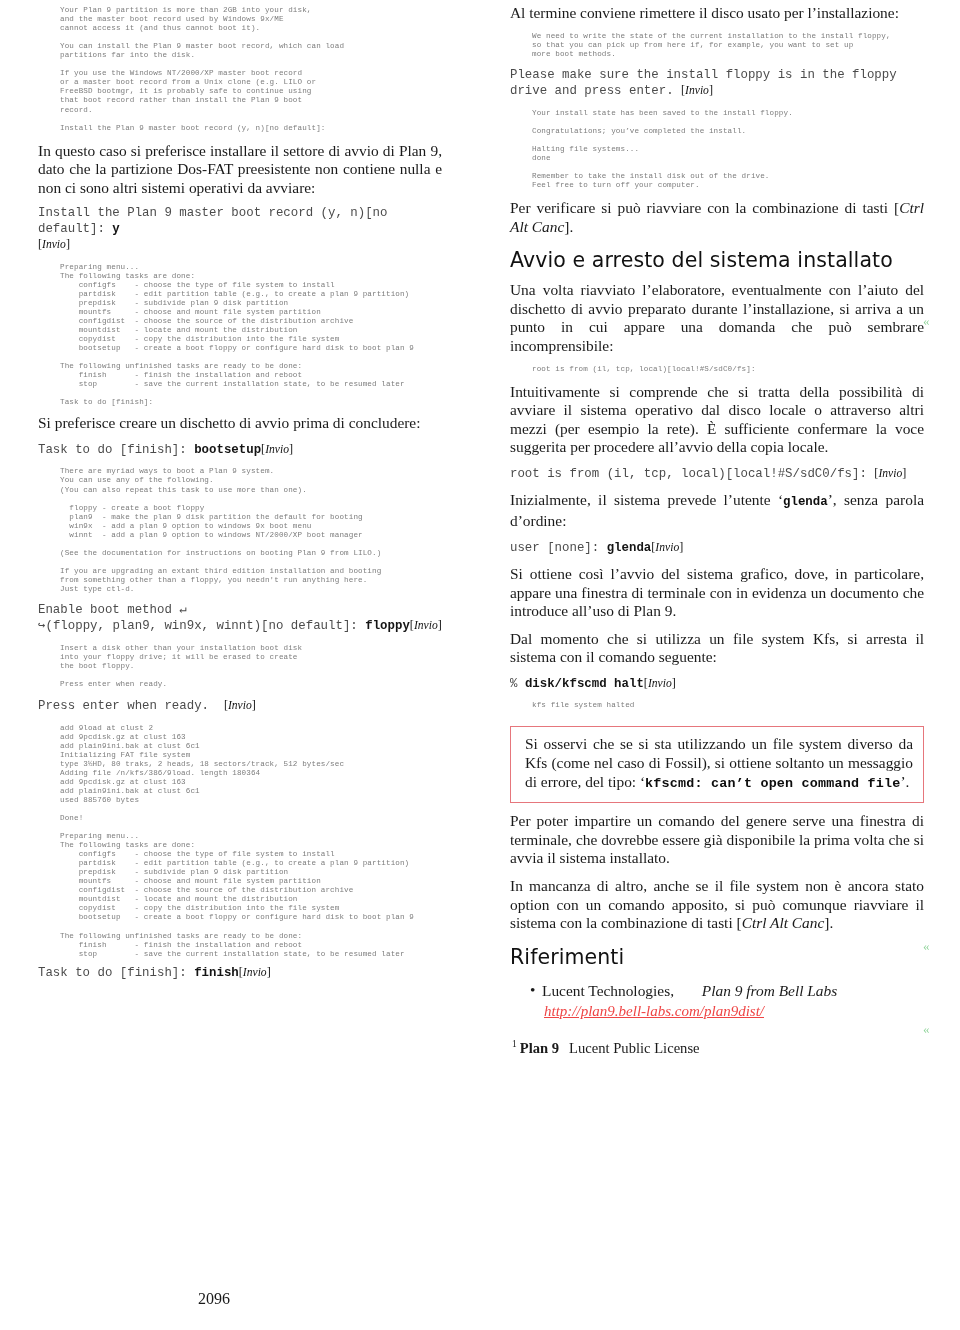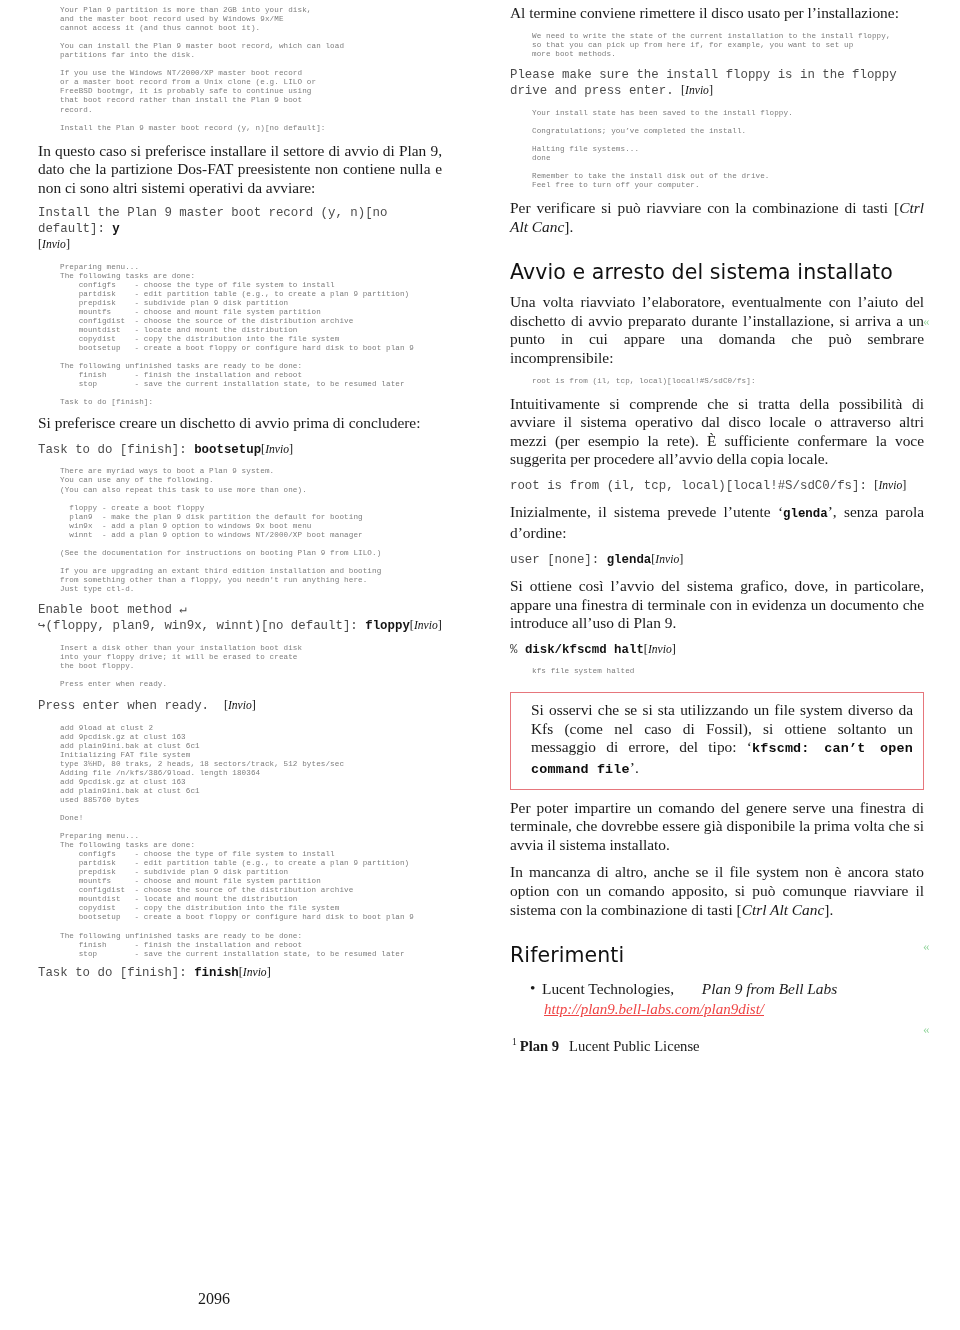--- a/index.html
+++ b/index.html
@@ -82,27 +82,27 @@
   }
 
   
   h2.section {
     font-family: "DejaVu Sans", "Liberation Sans", sans-serif;
     font-weight: 400;
     font-size: 20.5px;
     line-height: 24px;
     letter-spacing: .1px;
     color: #111;
-    margin: 24px 0 0 0;
+    margin: 12px 0 0 0;
   }
 
   
   .notebox {
     border: 1px solid #e6767c;
-    padding: 8px 10px 9px 20px;
+    padding: 8px 10px 9px 14px;
     margin: 16px 0 0 0;
     box-sizing: border-box;
   }
   .notebox .prose { margin: 0; }
   .mono-inline {
     font-family: "Liberation Mono", "DejaVu Sans Mono", monospace;
     font-weight: bold;
     font-size: 13.4px;
     color: #0d0d0d;
     letter-spacing: .2px;
@@ -314,20 +314,21 @@
     <p class="prose">Intuitivamente si comprende che si tratta della possibilità di avviare il sistema operativo dal disco locale o attraverso altri mezzi (per esempio la rete).  È sufficiente confermare la voce suggerita per procedere all’avvio della copia locale.</p>
 
     <div class="prompt"><span>root is from (il, tcp, local)[local!#S/sdC0/fs]: </span><span class="brk">[</span><span class="invio">Invio</span><span class="brk">]</span></div>
 
     <p class="prose"><span>Inizialmente, il sistema prevede l’utente ‘</span><span class="mono-inline-sm">glenda</span><span>’, senza parola d’ordine:</span></p>
 
     <div class="prompt"><span>user [none]: </span><b>glenda</b><span class="brk">[</span><span class="invio">Invio</span><span class="brk">]</span></div>
 
     <p class="prose">Si ottiene così l’avvio del sistema grafico, dove, in particolare, appare una finestra di terminale con in evidenza un documento che introduce all’uso di Plan 9.</p>
 
+    <p class="prose">Dal momento che si utilizza un file system Kfs, si arresta il sistema con il comando seguente:</p>
 
     <div class="prompt"><span>% </span><b>disk/kfscmd halt</b><span class="brk">[</span><span class="invio">Invio</span><span class="brk">]</span></div>
 
     <pre class="term">kfs file system halted</pre>
 
     <div class="notebox">
       <p class="prose"><span>Si osservi che se si sta utilizzando un file system diverso da Kfs (come nel caso di Fossil), si ottiene soltanto un messaggio di errore, del tipo: ‘</span><span class="mono-inline">kfscmd: can’t open command file</span><span>’.</span></p>
     </div>
 
     <p class="prose">Per poter impartire un comando del genere serve una finestra di terminale, che dovrebbe essere già disponibile la prima volta che si avvia il sistema installato.</p>

